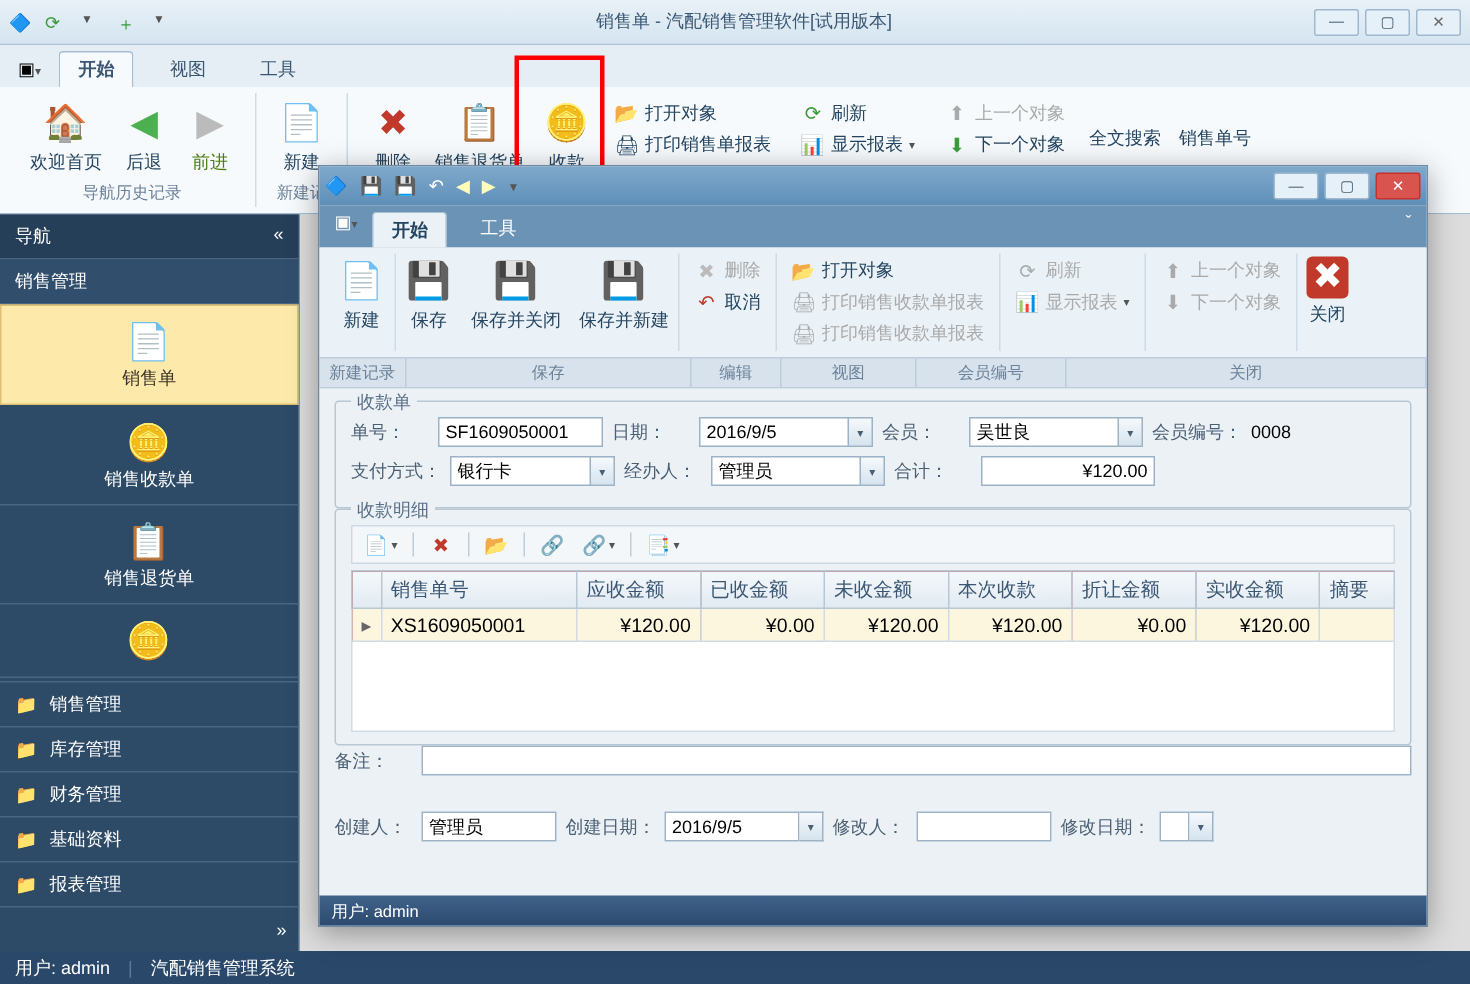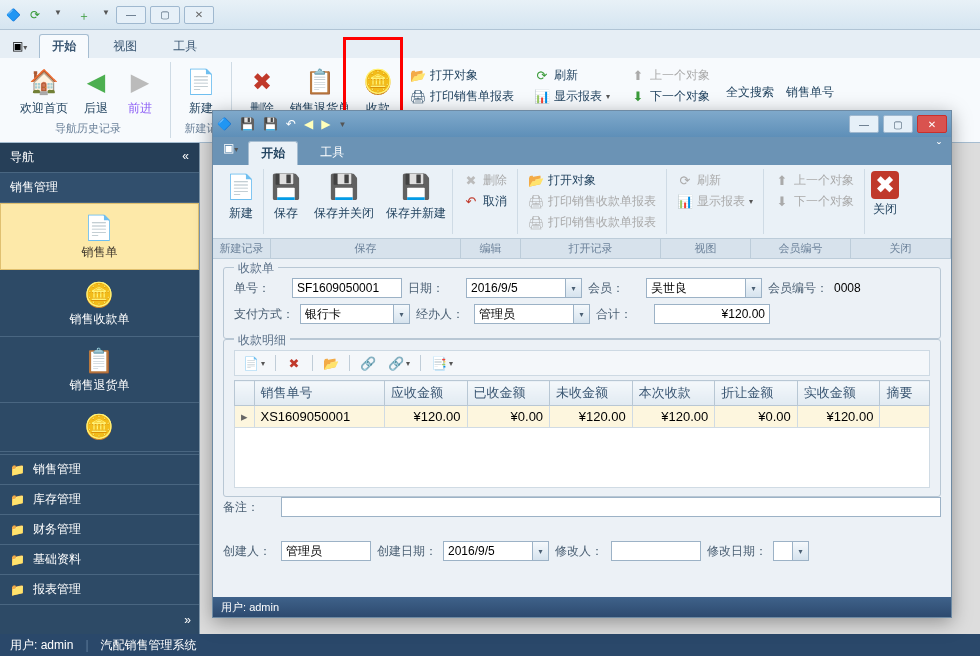--- a/index.html
+++ b/index.html
@@ -21,21 +21,21 @@
 .ribbon { background: #e6eef5; border-bottom: 1px solid #a6bdd1; }
 .ribbon-tabs { display: flex; align-items: center; gap: 12px; padding: 4px 12px 0; }
 .ribbon-tab { padding: 3px 12px; color: #3b5773; cursor: pointer; }
 .ribbon-tab.active { background: #f7fafd; border: 1px solid #a6bdd1; border-bottom: none; border-radius: 3px 3px 0 0; font-weight: bold; }
 .ribbon-row { display: flex; background: #f7fafd; padding: 4px 6px; }
 .ribbon-group { border-right: 1px solid #cfdbe5; padding: 2px 8px; text-align: center; }
 .ribbon-group-label { font-size: 11px; color: #6c829a; padding-top: 2px; }
 .ribbon-btn { display: inline-flex; flex-direction: column; align-items: center; gap: 2px; padding: 2px 6px; cursor: pointer; }
 .ribbon-btn.disabled { color: #aaa; }
 .ribbon-btn .lbl { font-size: 12px; color: #244561; }
-.ribbon-btn.disabled .lbl { color: #8b5cf6; }
+.ribbon-btn.disabled .lbl { color: #4d7c0f; }
 .ribbon-small { display: flex; align-items: center; gap: 4px; color: #244561; padding: 1px 4px; font-size: 12px; }
 .ribbon-small.disabled { color: #aaa; }
 .ribbon-col { display: flex; flex-direction: column; gap: 2px; padding: 2px 6px; }
 
 .icon32 { width: 32px; height: 32px; display: flex; align-items: center; justify-content: center; font-size: 24px; }
 .icon16 { width: 16px; height: 16px; display: flex; align-items: center; justify-content: center; font-size: 13px; }
 
 .highlight-box { position: absolute; border: 3px solid red; pointer-events: none; }
 
 
@@ -97,20 +97,21 @@
 <div class="outer-window">
 
   <div class="titlebar">
     <div class="qat">
       <span>🔷</span>
       <span style="color:#3a9b3a">⟳</span>
       <span class="minichevron">▼</span>
       <span style="color:#3a9b3a">＋</span>
       <span class="minichevron">▼</span>
     </div>
+    <div class="title">销售单 - 汽配销售管理软件[试用版本]</div>
     <div class="win-controls">
       <div class="win-btn">—</div>
       <div class="win-btn">▢</div>
       <div class="win-btn close">✕</div>
     </div>
   </div>
 
   <div class="ribbon">
     <div class="ribbon-tabs">
       <span>▣<span class="minichevron">▾</span></span>
@@ -363,21 +364,20 @@
       <div class="ribbon-btn">
           <span class="icon32" style="color:#fff;background:#c0392b;border-radius:4px;width:28px;height:28px;line-height:28px">✖</span>
           <span class="lbl">关闭</span>
         </div>
     </div>
   </div>
   <div class="group-title-row">
     <div class="group-title" style="flex:0 0 58px">新建记录</div>
     <div class="group-title" style="flex:0 0 190px">保存</div>
     <div class="group-title" style="flex:0 0 60px">编辑</div>
-    <div class="group-title" style="flex:0 0 140px">打开记录</div>
     <div class="group-title" style="flex:0 0 90px">视图</div>
     <div class="group-title" style="flex:0 0 100px">会员编号</div>
     <div class="group-title" style="flex:1">关闭</div>
   </div>
 
   <div class="form-area">
 
     <div class="fieldset">
       <div class="legend">收款单</div>
       <div class="form-row">

